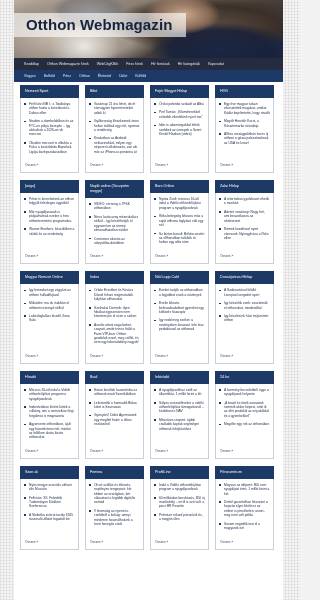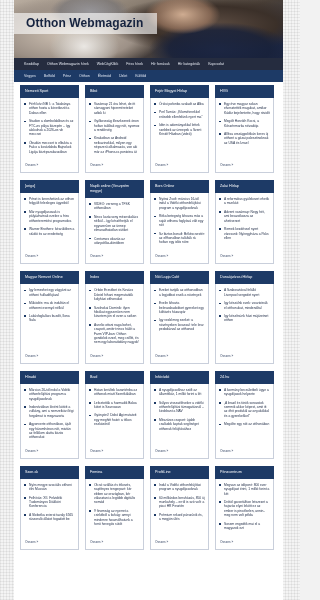--- a/index.html
+++ b/index.html
@@ -50,21 +50,21 @@
     background:
       radial-gradient(ellipse 46% 40% at 50% 20%, rgba(150,150,155,.9) 0%, rgba(110,110,115,.55) 60%, transparent 80%),
       radial-gradient(ellipse 40% 50% at 45% 80%, rgba(240,238,235,.9) 0%, rgba(200,196,190,.5) 60%, transparent 82%);
   }
   .titlewrap {
     position: absolute; left: 0; top: 13px;
     padding: 3px 14px 4px 12px;
     background: rgba(255,255,255,.62);
   }
   .sitetitle {
-    font-size: 12px; font-weight: bold;
+    font-size: 15px; font-weight: bold;
     color: #16233f; letter-spacing: .1px; white-space: nowrap;
   }
 
   
   .nav-primary {
     background: #252c3f;
     padding: 3px 0 3px 6px;
     display: flex; flex-wrap: nowrap; align-items: center;
   }
   .nav-secondary {

